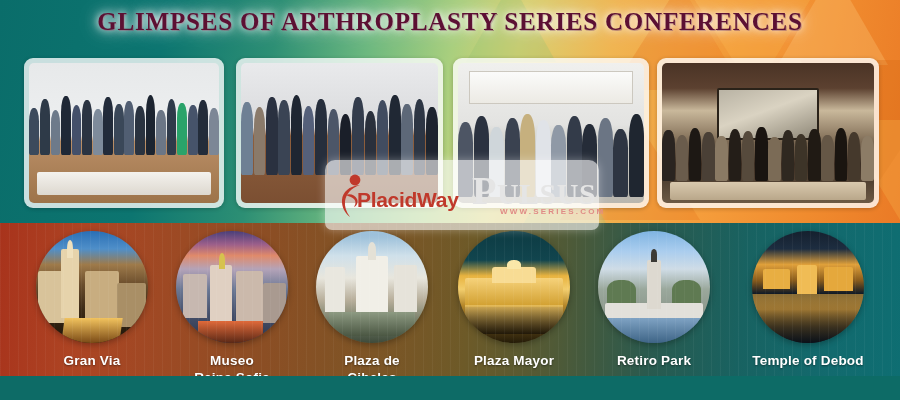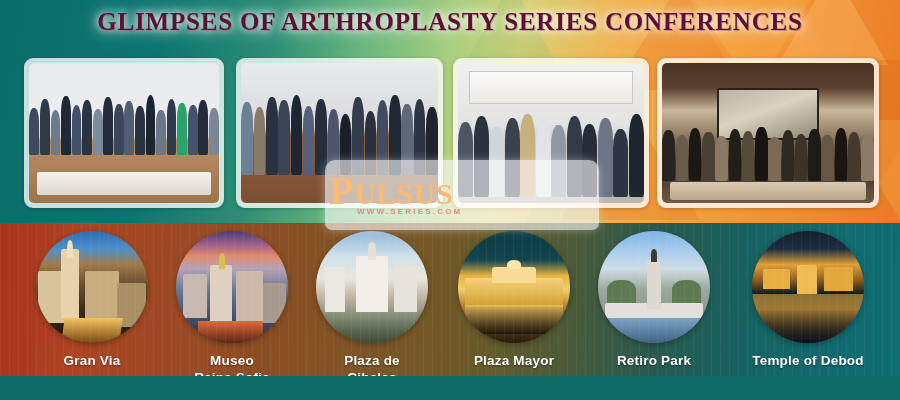--- a/index.html
+++ b/index.html
@@ -76,21 +76,21 @@
   .pw-mark{position:absolute;left:2px;top:4px;width:34px;height:46px;}
   .pw-text{
     position:absolute;left:24px;top:19px;
     font-family:"Liberation Sans", sans-serif;
     font-size:21px;font-weight:bold;color:#c0392b;letter-spacing:-.3px;
   }
   .pulsus{position:relative;margin-left:4px;width:120px;height:56px;}
   .pulsus-word{
     position:absolute;left:0;top:4px;
     font-family:"Liberation Serif", serif;
-    font-size:30px;font-weight:bold;color:#fdba74;letter-spacing:.5px;
+    font-size:30px;font-weight:bold;color:#e5e5e5;letter-spacing:.5px;
   }
   .pulsus-word .cap{font-size:40px;line-height:1;}
   .pulsus-url{
     position:absolute;left:28px;top:40px;
     font-size:8px;letter-spacing:2.2px;color:#e08b86;font-weight:bold;
   }
 
   
   .bottom-section{
     position:absolute;left:0;top:223px;width:900px;height:177px;overflow:hidden;
@@ -243,20 +243,28 @@
           <span style="height:82%;background:#45392c"></span>
             <span style="height:76%;background:#8c7c66"></span>
         </div>
         <div class="table" style="bottom:2%;height:13%;background:linear-gradient(#d9c9ae,#b9a78a);"></div>
       </div>
     </div>
   </div>
 
   <div class="logo-plate">
 
+    <div class="placidway">
+      <svg class="pw-mark" viewBox="0 0 34 46">
+        <circle cx="20" cy="7" r="5.4" fill="#c0392b"></circle>
+        <path d="M25 12 C16 15, 11 21, 10 28 C9.4 33, 11 39, 15 44 C10 40, 6.5 34, 7 27 C7.6 19, 14 13, 25 12 Z" fill="#c0392b"></path>
+        <path d="M11 22 C15 20, 20 22, 22 26 C23.5 29, 22 33, 19 34 C21 31, 21 28, 19 26 C17 24, 13.5 23.4, 11 22 Z" fill="#c0392b"></path>
+      </svg>
+      <div class="pw-text">PlacidWay</div>
+    </div>
 
     <div class="pulsus">
       <div class="pulsus-word">
         <span class="cap">P</span><span>ULSUS</span>
       </div>
       <div class="pulsus-url">WWW.SERIES.COM</div>
     </div>
   </div>
 
   <div class="bottom-section">

